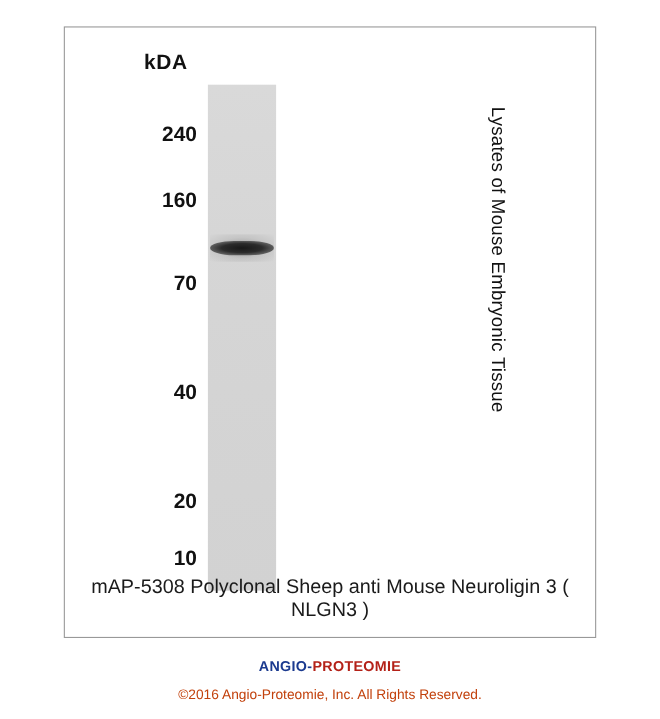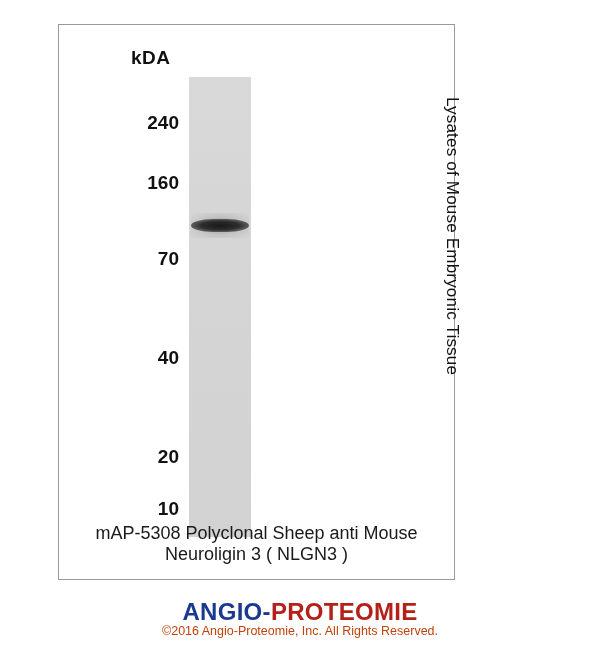--- a/index.html
+++ b/index.html
@@ -13,21 +13,21 @@
     font-family: "Liberation Sans", sans-serif;
     color: #1a1a1a;
     position: relative;
     overflow: hidden;
   }
 
   .figure-frame {
     position: absolute;
     left: 58px;
     top: 24px;
-    width: 397px;
+    width: 484px;
     height: 556px;
     border: 1px solid #999999;
     background: #ffffff;
     box-sizing: border-box;
   }
 
   
   .kda-label {
     position: absolute;
     left: 72px;
@@ -126,21 +126,21 @@
     color: #1a1a1a;
   }
 
   
   .brand {
     position: absolute;
     left: 0;
     right: 0;
     top: 598px;
     text-align: center;
-    font-size: 24px;
+    font-size: 13px;
     font-weight: bold;
     letter-spacing: 0.3px;
   }
   .brand .angio { color: #1b3a8f; }
   .brand .dash  { color: #1b3a8f; }
   .brand .prot  { color: #b42118; }
 
   .copyright {
     position: absolute;
     left: 0;

